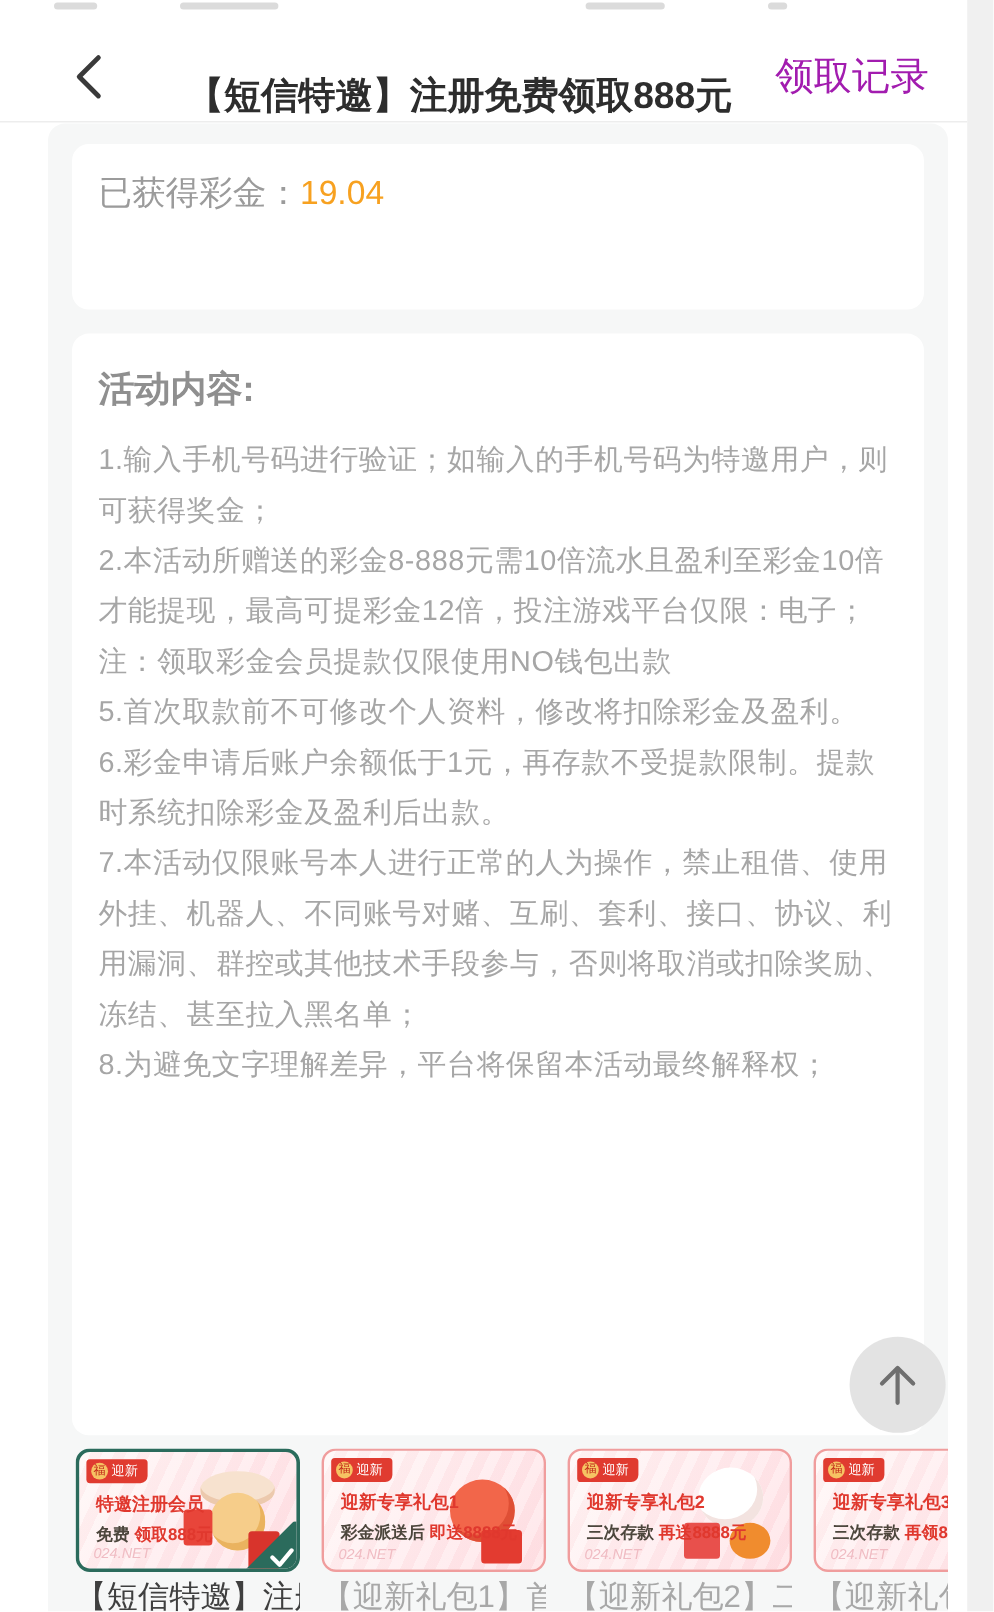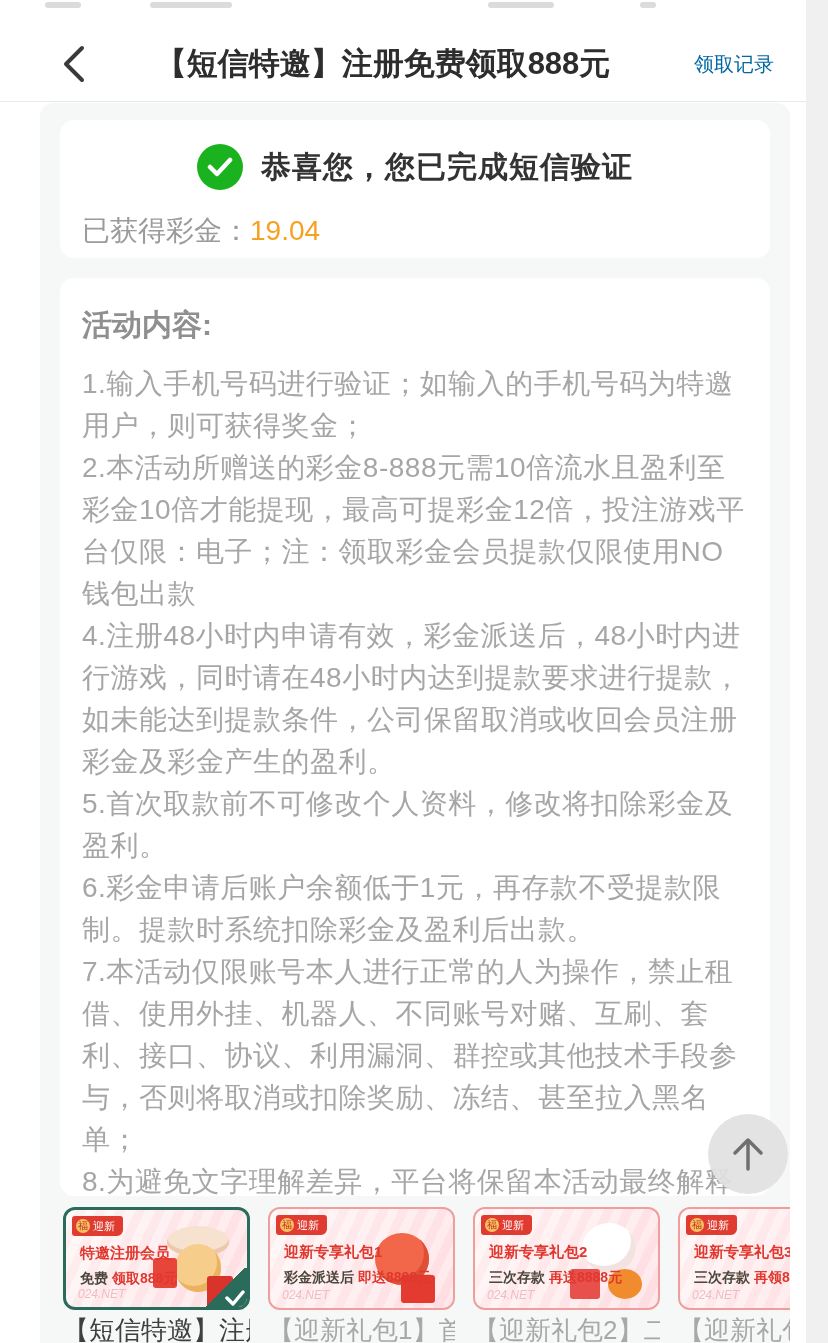--- a/index.html
+++ b/index.html
@@ -18,28 +18,28 @@
   .smudge { position:absolute; top:2px; height:6px; background:#cfcfcf; opacity:.75; border-radius:3px; }
   .smudge.s1 { left:45px;  width:36px; }
   .smudge.s2 { left:150px; width:82px; }
   .smudge.s3 { left:488px; width:66px; }
   .smudge.s4 { left:640px; width:16px; }
 
   
   .header { position:absolute; top:28px; left:0; width:806px; height:72px; }
   .back-btn { position:absolute; left:52px; top:14px; width:44px; height:44px; display:flex; align-items:center; justify-content:center; cursor:pointer; }
   .header-title {
-    position:absolute; left:110px; right:150px; top:0; height:72px;
+    position:absolute; left:110px; right:150px; top:16px; height:72px;
     display:flex; align-items:center; justify-content:center;
     font-size:31px; font-weight:700; color:#2d2d2d; white-space:nowrap;
   }
   .header-action {
     position:absolute; right:32px; top:0; height:72px;
     display:flex; align-items:center;
-    font-size:20px; color:#0369a1; cursor:pointer; white-space:nowrap;
+    font-size:32px; color:#a21caf; cursor:pointer; white-space:nowrap;
   }
   .header-divider { position:absolute; top:101px; left:0; width:806px; height:1px; background:#e9e9e9; }
 
   
   .panel {
     position:absolute; top:103px; left:40px; width:750px; height:1240px;
     background:#f6f7f7; border-radius:14px 14px 0 0;
   }
 
   .card { position:absolute; background:#ffffff; border-radius:14px; }
@@ -48,21 +48,21 @@
   .check-circle {
     width:46px; height:46px; border-radius:50%; background:#1ab31f;
     display:flex; align-items:center; justify-content:center; margin-right:18px; flex:none;
   }
   .success-msg { font-size:30px; color:#333333; font-weight:600; letter-spacing:1px; }
   .bonus-row { margin:22px 0 0 22px; font-size:28px; color:#9b9b9b; }
   .bonus-value { color:#f7a120;margin-top:36px; }
 
   .rules-card { left:20px; top:175px; width:710px; height:918px; padding:24px 22px; }
   .rules-title { font-size:30px; font-weight:700; color:#8f8f8f; line-height:46px; margin-bottom:15px; }
-  .rules-item { font-size:28px; color:#a6a6a6; line-height:42px; letter-spacing:.5px; }
+  .rules-item { font-size:24px; color:#a6a6a6; line-height:42px; letter-spacing:.5px; }
 
   
   .scroll-top {
     position:absolute; left:708px; top:1114px; width:80px; height:80px;
     background:rgba(225,225,225,.92); border-radius:50%;
     display:flex; align-items:center; justify-content:center; cursor:pointer; z-index:5;
   }
 
   
   .carousel { position:absolute; left:23px; top:1104px; width:727px; height:103px; display:flex; overflow:hidden; }
@@ -136,36 +136,27 @@
     </svg>
   </div>
   <div class="header-title">【短信特邀】注册免费领取888元</div>
   <div class="header-action">领取记录</div>
 </div>
 <div class="header-divider"></div>
 
 <div class="panel">
 
   <div class="card success-card">
-    <div class="success-row">
-      <div class="check-circle">
-        <svg width="26" height="22" viewBox="0 0 26 22">
-          <polyline points="3,11 10,18 23,4" fill="none" stroke="#ffffff" stroke-width="4.5" stroke-linecap="round" stroke-linejoin="round"></polyline>
-        </svg>
-      </div>
-      <span class="success-msg">恭喜您，您已完成短信验证</span>
-    </div>
     <div class="bonus-row"><span>已获得彩金：</span><span class="bonus-value">19.04</span></div>
   </div>
 
   <div class="card rules-card">
     <div class="rules-title">活动内容:</div>
     <p class="rules-item">1.输入手机号码进行验证；如输入的手机号码为特邀用户，则可获得奖金；</p>
     <p class="rules-item">2.本活动所赠送的彩金8-888元需10倍流水且盈利至彩金10倍才能提现，最高可提彩金12倍，投注游戏平台仅限：电子；注：领取彩金会员提款仅限使用NO钱包出款</p>
-    <p class="rules-item">4.注册48小时内申请有效，彩金派送后，48小时内进行游戏，同时请在48小时内达到提款要求进行提款，如未能达到提款条件，公司保留取消或收回会员注册彩金及彩金产生的盈利。</p>
     <p class="rules-item">5.首次取款前不可修改个人资料，修改将扣除彩金及盈利。</p>
     <p class="rules-item">6.彩金申请后账户余额低于1元，再存款不受提款限制。提款时系统扣除彩金及盈利后出款。</p>
     <p class="rules-item">7.本活动仅限账号本人进行正常的人为操作，禁止租借、使用外挂、机器人、不同账号对赌、互刷、套利、接口、协议、利用漏洞、群控或其他技术手段参与，否则将取消或扣除奖励、冻结、甚至拉入黑名单；</p>
     <p class="rules-item">8.为避免文字理解差异，平台将保留本活动最终解释权；</p>
   </div>
 
   <div class="carousel">
 
     <div class="promo-card selected">
       <div class="deco-stripes"></div>

